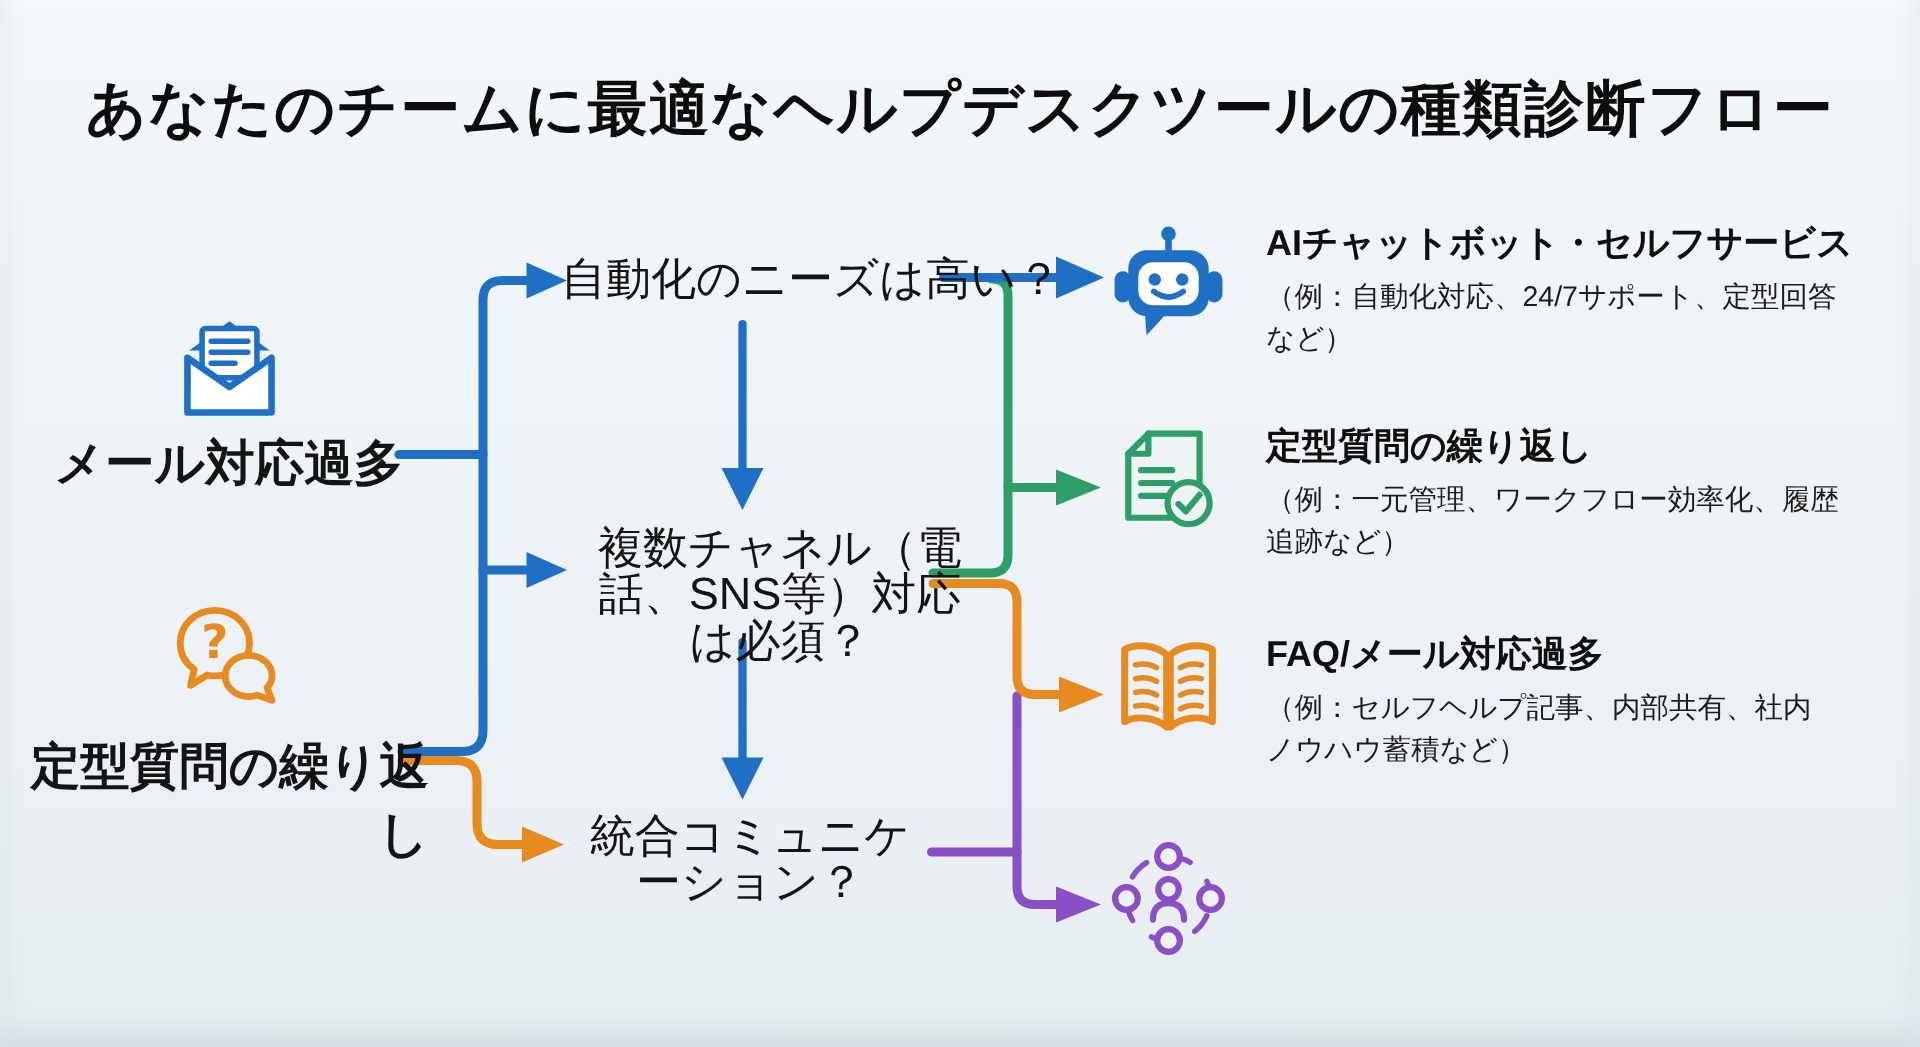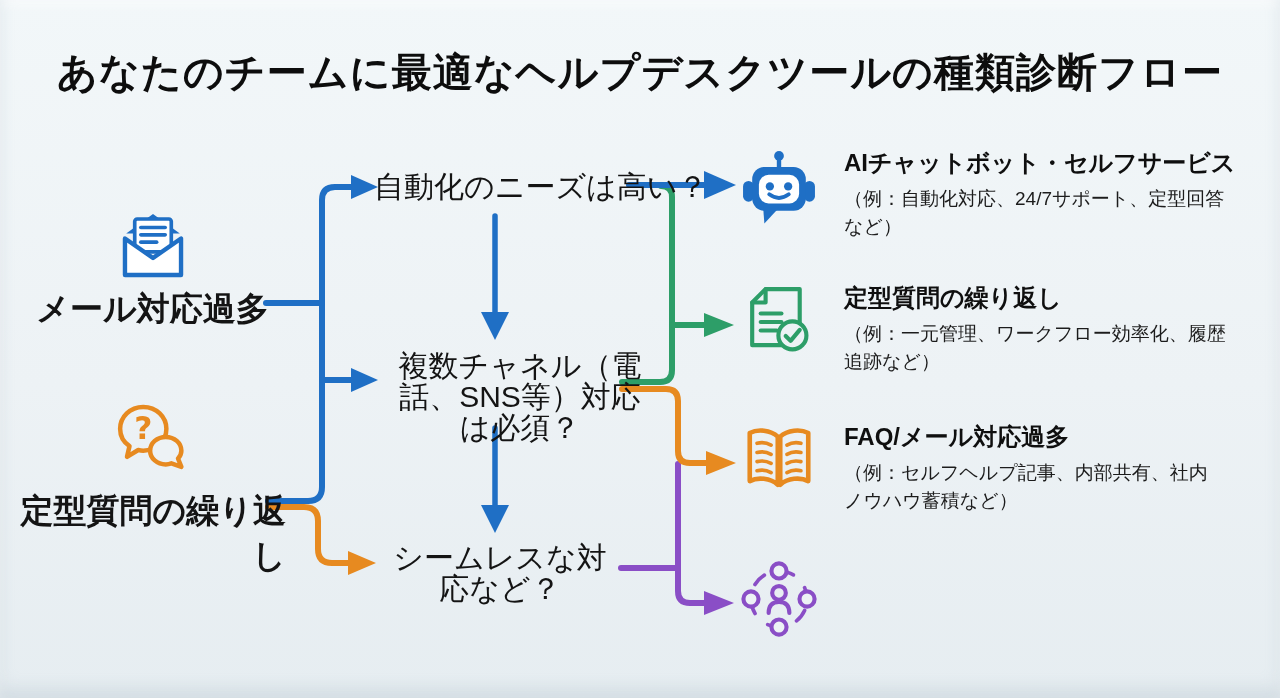--- a/index.html
+++ b/index.html
@@ -86,21 +86,21 @@
     <svg viewBox="0 0 64 64" fill="none" stroke="#e78a20" stroke-width="3.6" stroke-linecap="round" stroke-linejoin="round">
       <path d="M25 5.5 C14.5 5.5 6.5 13.4 6.5 23 C6.5 28.8 9.4 33.8 14 36.9 L12 45.5 L21 40 C22.3 40.3 23.6 40.5 25 40.5 C35.5 40.5 43.5 32.6 43.5 23 C43.5 13.4 35.5 5.5 25 5.5 Z"></path>
       <text x="25" y="31" text-anchor="middle" font-size="25" font-weight="bold" fill="#e78a20" stroke="none" font-family="'DejaVu Sans',sans-serif">?</text>
       <path d="M43 29.5 C36.1 29.5 30.5 34.4 30.5 40.5 C30.5 46.6 36.1 51.5 43 51.5 C44.6 51.5 46.1 51.2 47.5 50.7 L55.5 53.5 L52.8 46.8 C54.5 45 55.5 42.9 55.5 40.5 C55.5 34.4 49.9 29.5 43 29.5 Z" fill="#edf2f5"></path>
     </svg>
   </div>
   <div class="plabel pain2-label">定型質問の繰り返し</div>
 
   <div class="q q1">自動化のニーズは高い？</div>
   <div class="q q2">複数チャネル（電話、SNS等）対応は必須？</div>
-  <div class="q q3">シームレスな対応など？</div>
+  <div class="q q3">統合コミュニケーション？</div>
 
   <div class="result r1">
     <div class="icon">
       <svg viewBox="0 0 64 64">
         <g fill="#1f6fc5">
           <circle cx="32" cy="6.5" r="4"></circle>
           <rect x="30.2" y="8.5" width="3.6" height="8"></rect>
           <rect x="2.5" y="27" width="9" height="17" rx="4.5"></rect>
           <rect x="52.5" y="27" width="9" height="17" rx="4.5"></rect>
           <rect x="10" y="15.5" width="44" height="36" rx="10"></rect>

